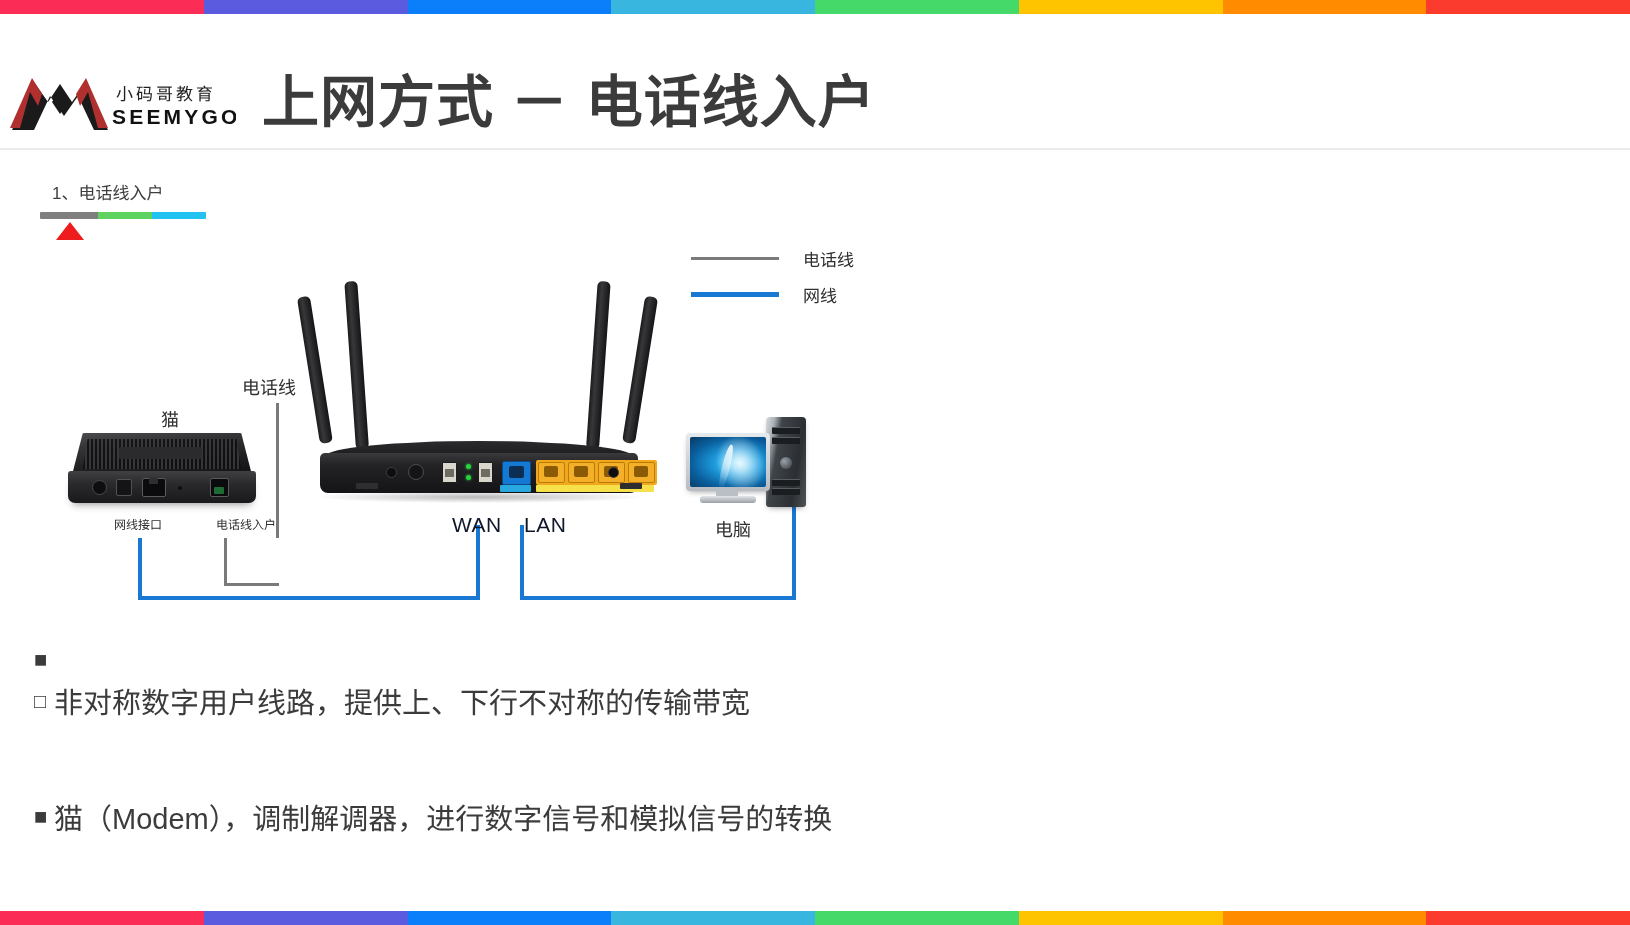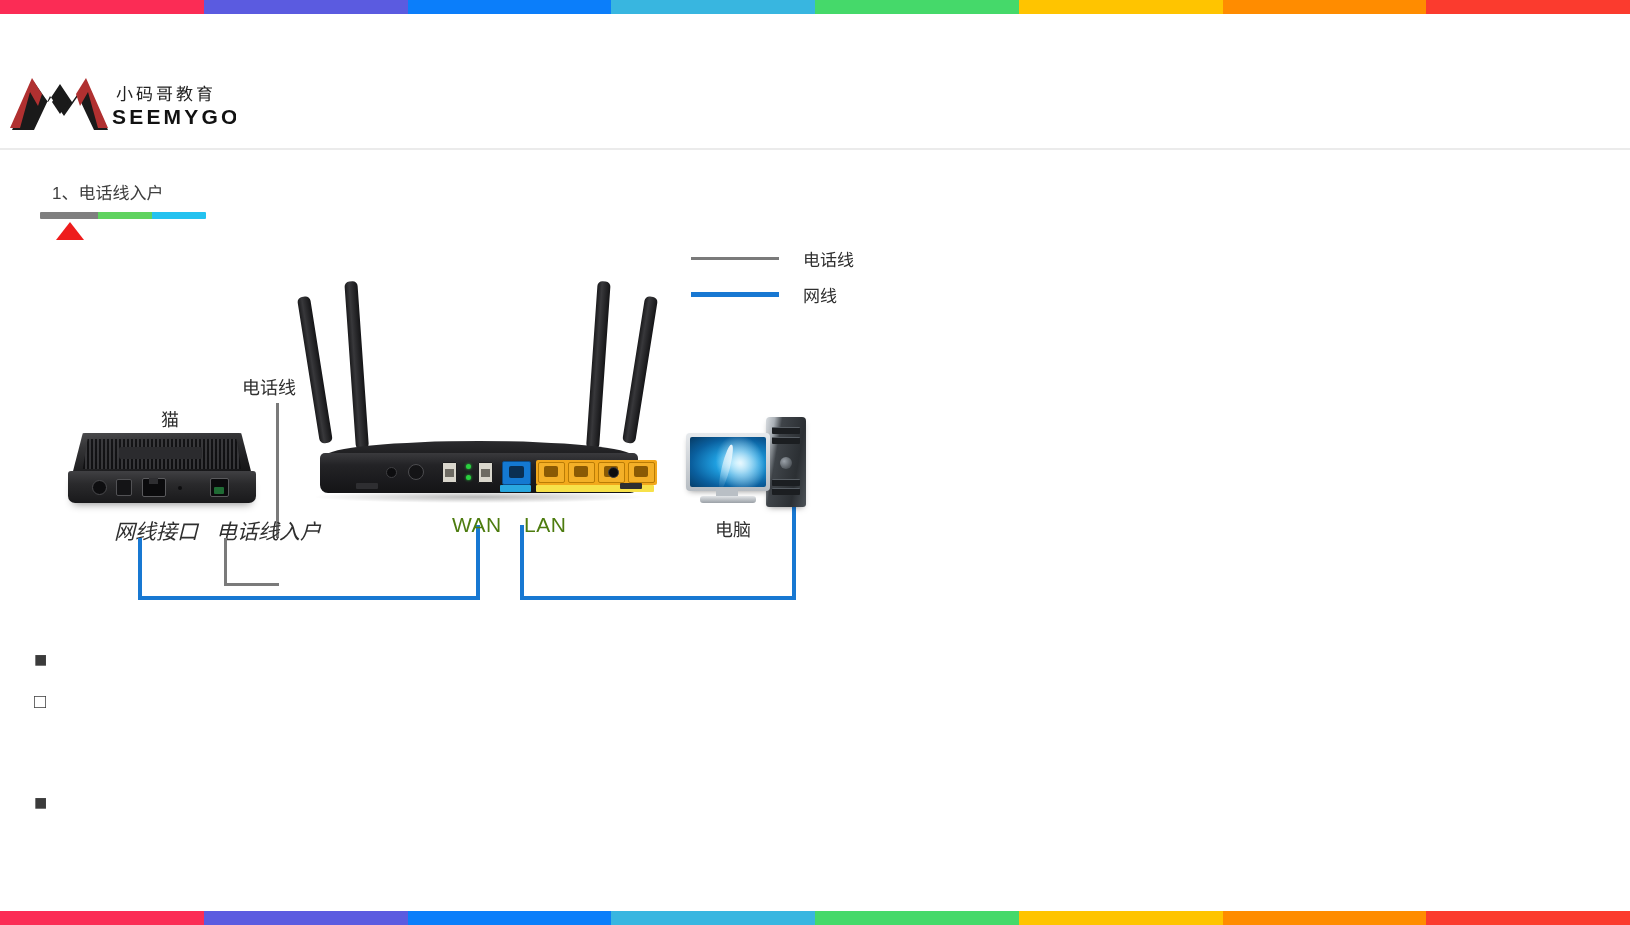--- a/index.html
+++ b/index.html
@@ -55,22 +55,22 @@
   
   .legend{position:absolute;left:655px;top:15px;width:230px;}
   .legend-row{display:flex;align-items:center;height:36px;}
   .legend-line{display:block;width:88px;}
   .legend-line.phone{height:3px;background:#7a7a7a;}
   .legend-line.lan{height:5px;background:#1878d2;}
   .legend-text{margin-left:24px;font-size:17px;color:#2f2f2f;white-space:nowrap;}
 
   
   .lbl{position:absolute;font-size:18px;color:#2f2f2f;white-space:nowrap;}
-  .lbl.small{font-size:21px;font-style:italic;}
-  .lbl.latin{font-family:"Liberation Sans","DejaVu Sans",sans-serif;font-size:21px;color:#4d7c0f;letter-spacing:.5px;}
+  .lbl.small{font-size:12px;}
+  .lbl.latin{font-family:"Liberation Sans","DejaVu Sans",sans-serif;font-size:21px;color:#0f172a;letter-spacing:.5px;}
 
   
   .wire{position:absolute;background:#1878d2;}
   .wire.gray{background:#7a7a7a;}
 
   
   .modem{position:absolute;left:32px;top:208px;width:188px;height:76px;}
   .modem-top{
     position:absolute;left:4px;top:0;width:180px;height:42px;
     background:linear-gradient(175deg,#4c4c4e 0%,#343436 28%,#1d1d1f 70%,#121214 100%);
@@ -204,20 +204,21 @@
     <div class="logo">
       <svg width="228" height="62" viewBox="0 0 228 62" xmlns="http://www.w3.org/2000/svg">
         <path d="M4 58 L26 10 L40 30 L52 12 L64 30 L78 10 L100 58 L86 58 L70 24 L56 44 L42 24 L26 58 Z" fill="#1a1a1a"></path>
         <path d="M2 56 L24 6 L34 22 L30 34 L22 20 L12 56 Z" fill="#b03030"></path>
         <path d="M100 56 L78 6 L68 22 L72 34 L80 20 L90 56 Z" fill="#b03030"></path>
         <path d="M44 30 L52 18 L60 30 L52 42 Z" fill="#1a1a1a"></path>
         <text x="108" y="28" font-family="DejaVu Sans, sans-serif" font-size="17" fill="#222" letter-spacing="3">小码哥教育</text>
         <text x="104" y="52" font-family="Liberation Sans, sans-serif" font-size="21" font-weight="bold" fill="#111" letter-spacing="3.2">SEEMYGO</text>
       </svg>
     </div>
+    <div class="page-title">上网方式 － 电话线入户</div>
   </div>
   <div class="header-sep"></div>
 
   <div class="section">
     <div class="section-label">1、电话线入户</div>
     <div class="section-bar">
       <i class="s1"></i>
       <i class="s2"></i>
       <i class="s3"></i>
     </div>
@@ -323,23 +324,25 @@
 
     <div class="lbl" style="left:679px;top:290px;">电脑</div>
   </div>
 
   <div class="body-text">
     <div class="bullet row-1">
       <span class="mark">■</span>
     </div>
     <div class="bullet row-2">
       <span class="mark hollow">□</span>
+      <span class="txt">非对称数字用户线路，提供上、下行不对称的传输带宽</span>
     </div>
     <div class="bullet row-3">
       <span class="mark">■</span>
+      <span class="txt">猫（Modem），调制解调器，进行数字信号和模拟信号的转换</span>
     </div>
   </div>
 
   <div class="colorbar bottom">
     <span style="background:#fb2c55"></span>
     <span style="background:#5b5be0"></span>
     <span style="background:#0b7efa"></span>
     <span style="background:#38b6e0"></span>
     <span style="background:#45d96a"></span>
     <span style="background:#ffc400"></span>

